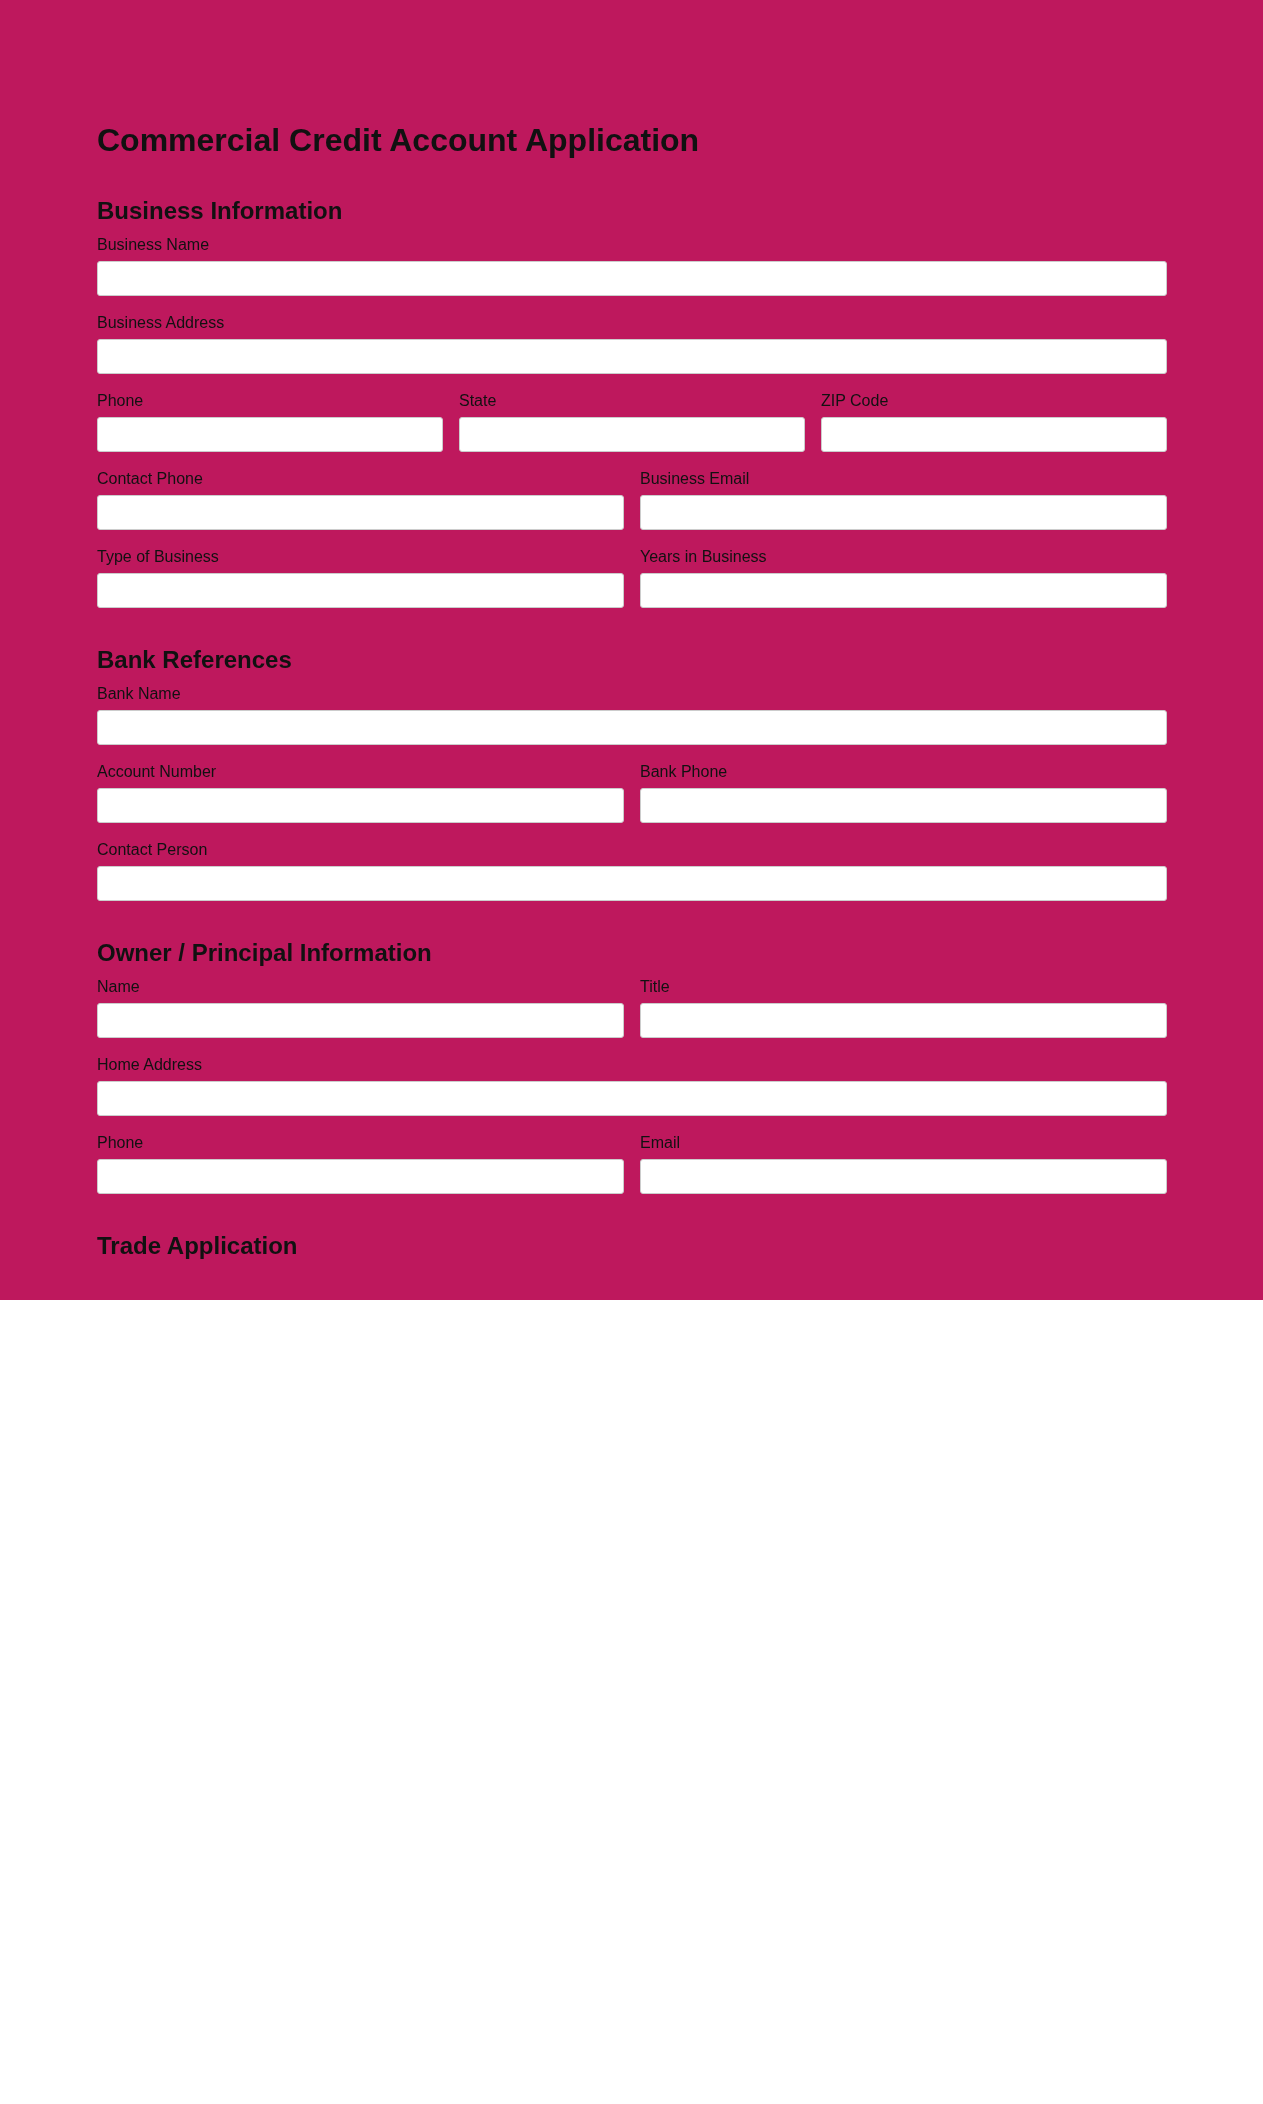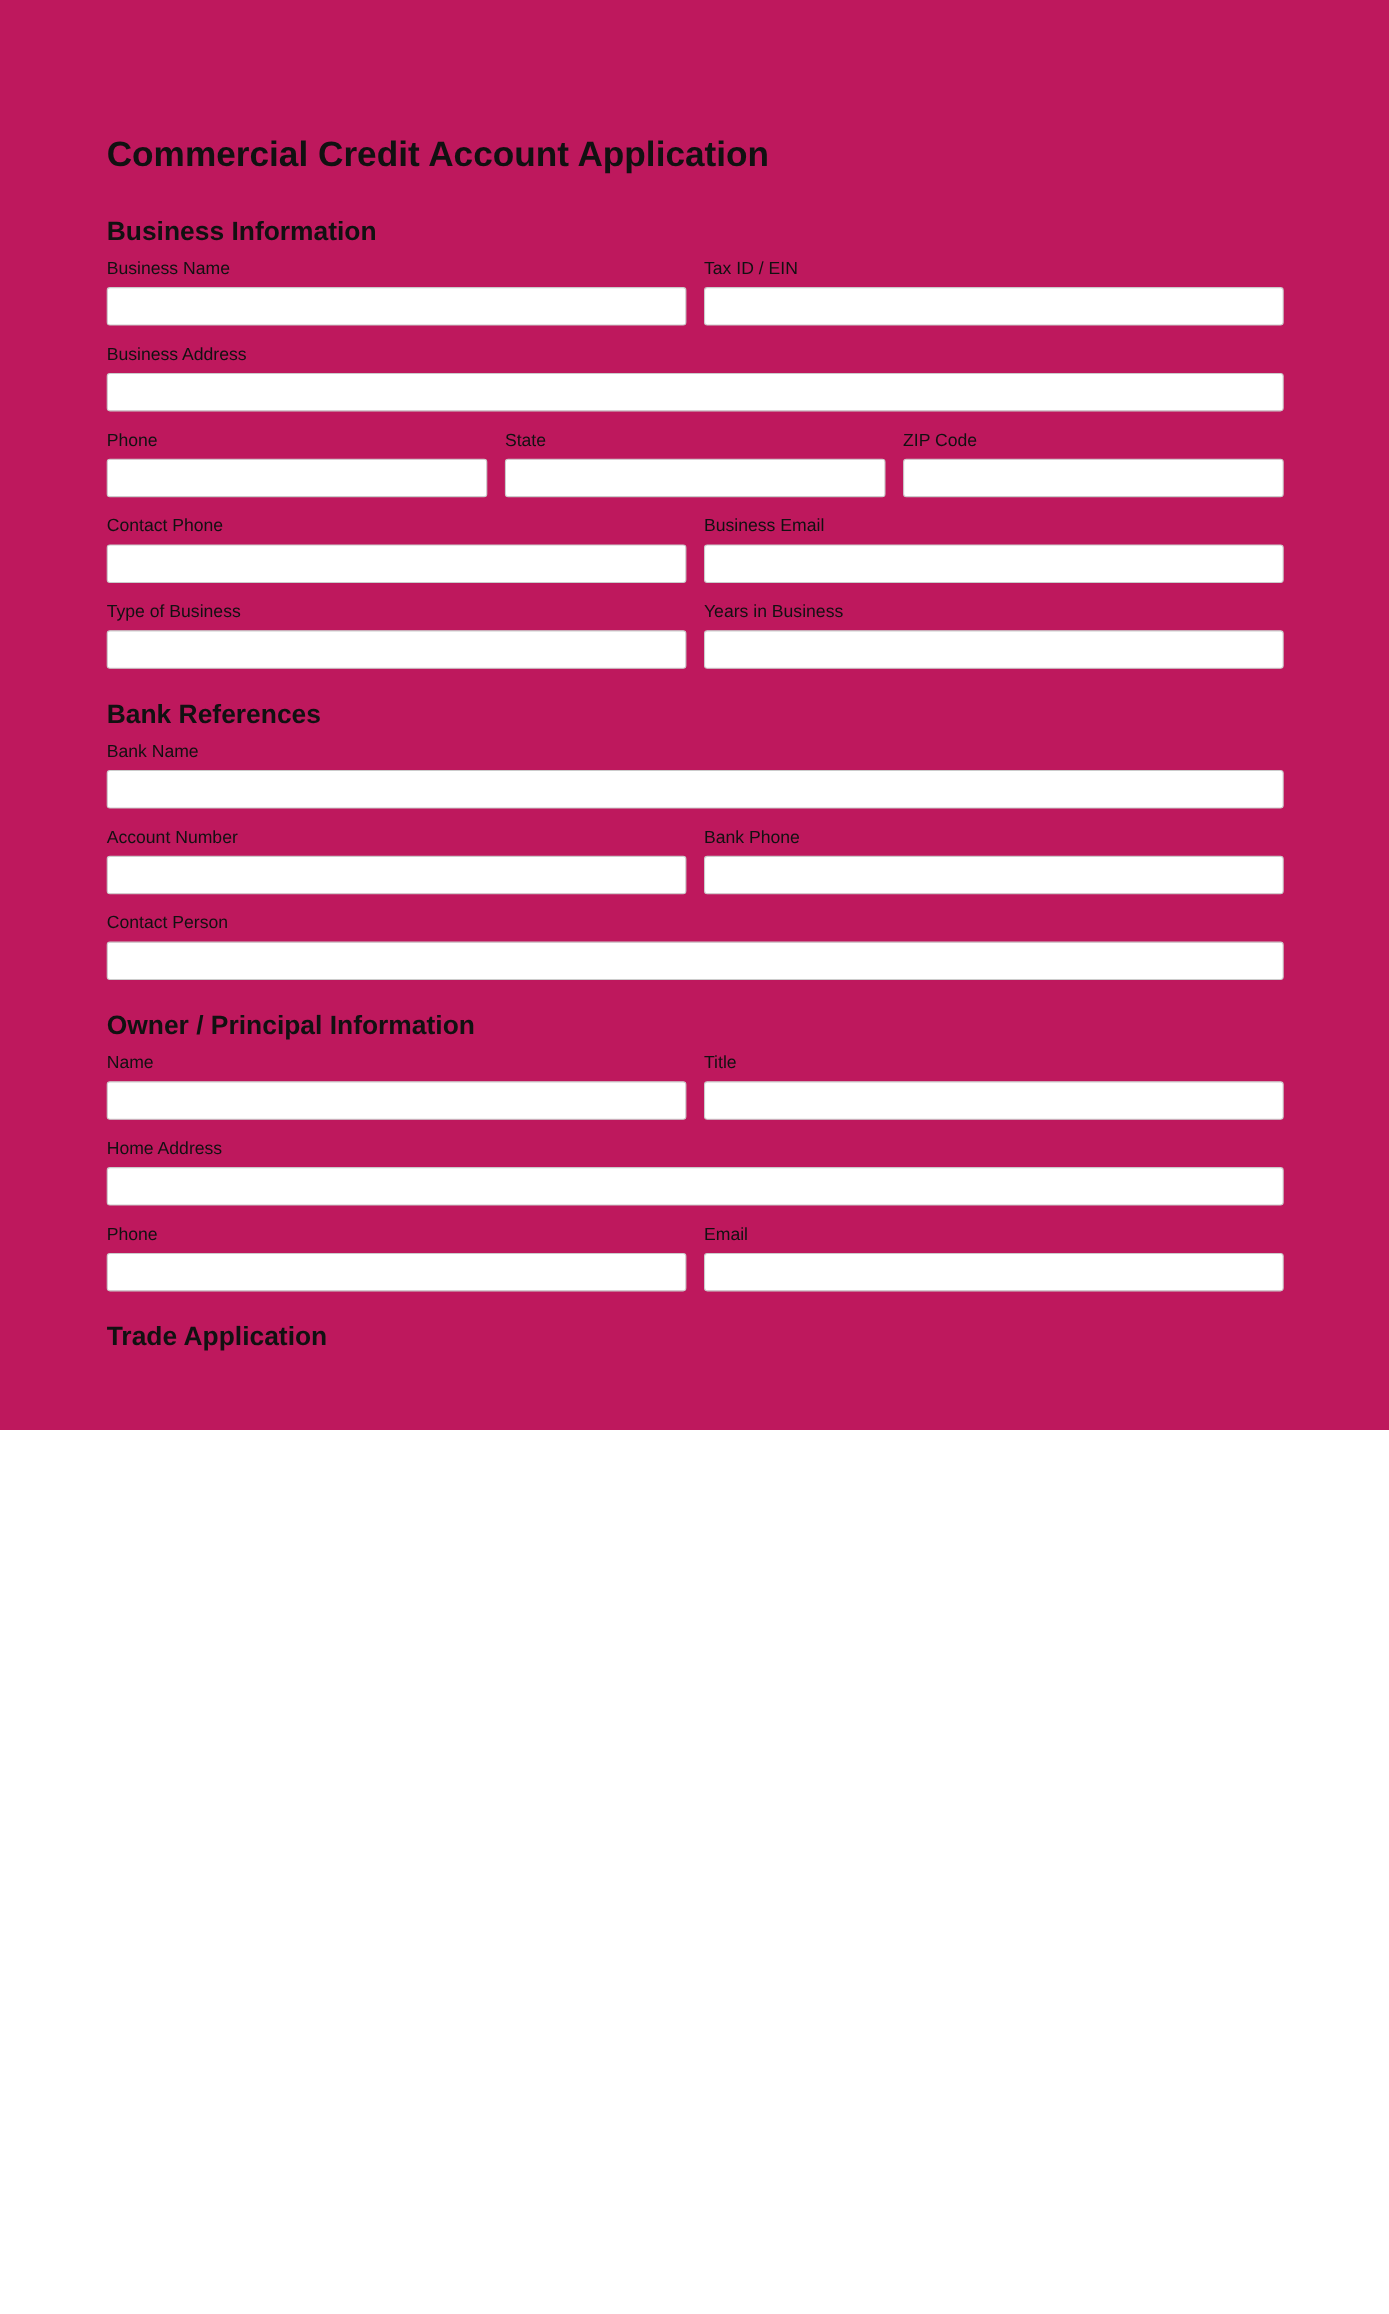--- a/index.html
+++ b/index.html
@@ -32,21 +32,21 @@
     }
     h1.page-title {
       margin: 0;
       font-size: 32px;
       line-height: 37px;
       font-weight: 700;
       color: #111111;
       height: 37px;
     }
     .section {
-      margin-bottom: 28px;
+      margin-bottom: 38px;
     }
     .section:first-of-type {
       margin-top: 38px;
     }
     h2.section-title {
       margin: 0 0 10px 0;
       font-size: 24px;
       line-height: 28px;
       height: 28px;
       font-weight: 700;
@@ -96,24 +96,20 @@
     <h1 class="page-title">Commercial Credit Account Application</h1>
 
     <div class="section">
       <h2 class="section-title">Business Information</h2>
 
       <div class="row">
         <div class="field">
           <label>Business Name</label>
           <input type="text" value="" style="">
         </div>
-        <div class="field">
-          <label>Tax ID / EIN</label>
-          <input type="text" value="" style="">
-        </div>
       </div>
 
       <div class="row">
         <div class="field">
           <label>Business Address</label>
           <input type="text" value="" style="">
         </div>
       </div>
 
       <div class="row">

